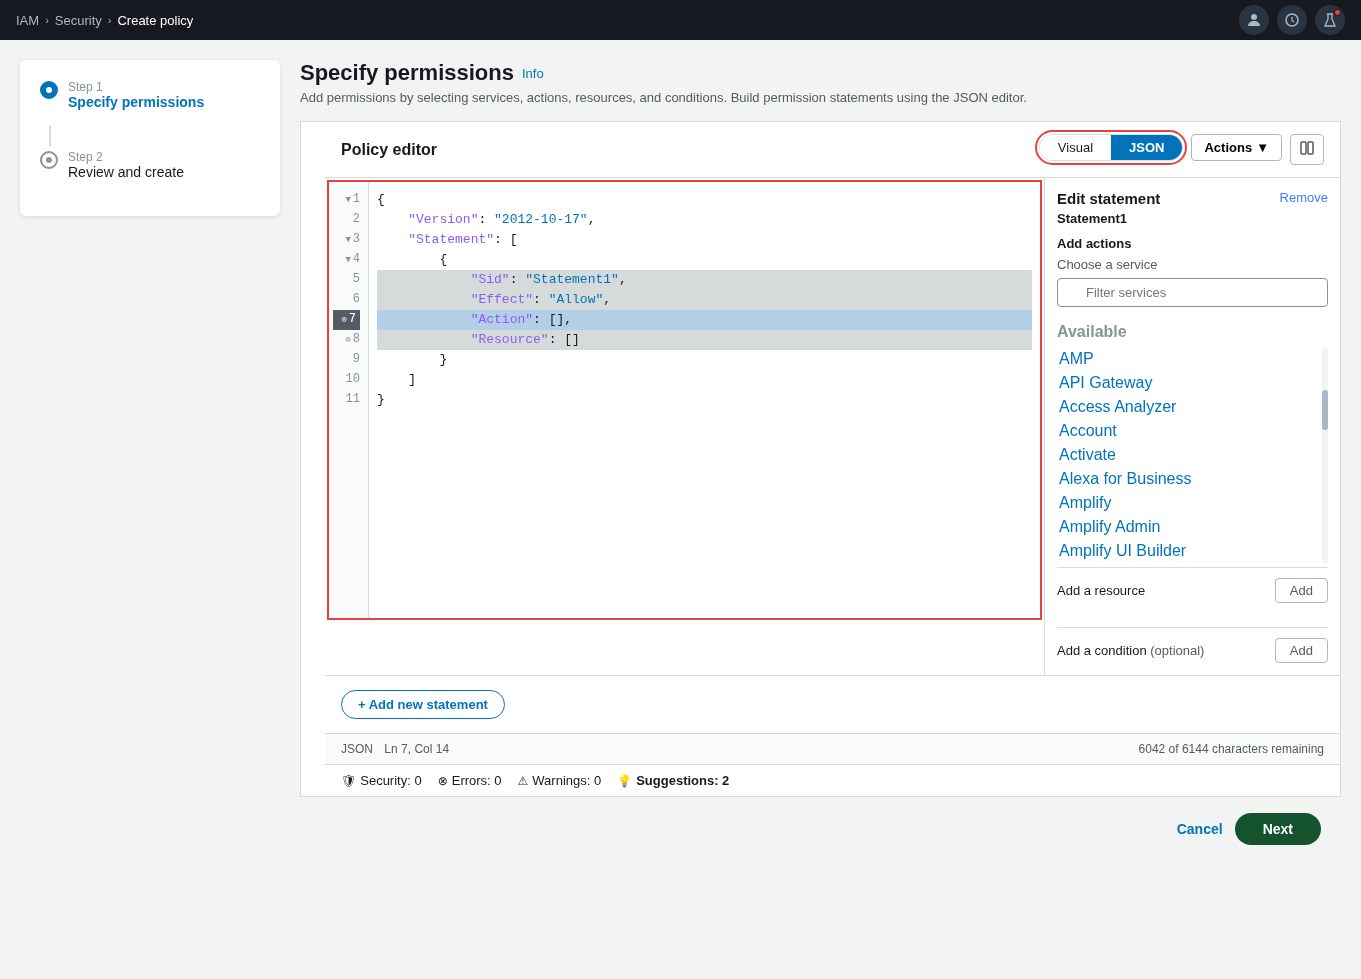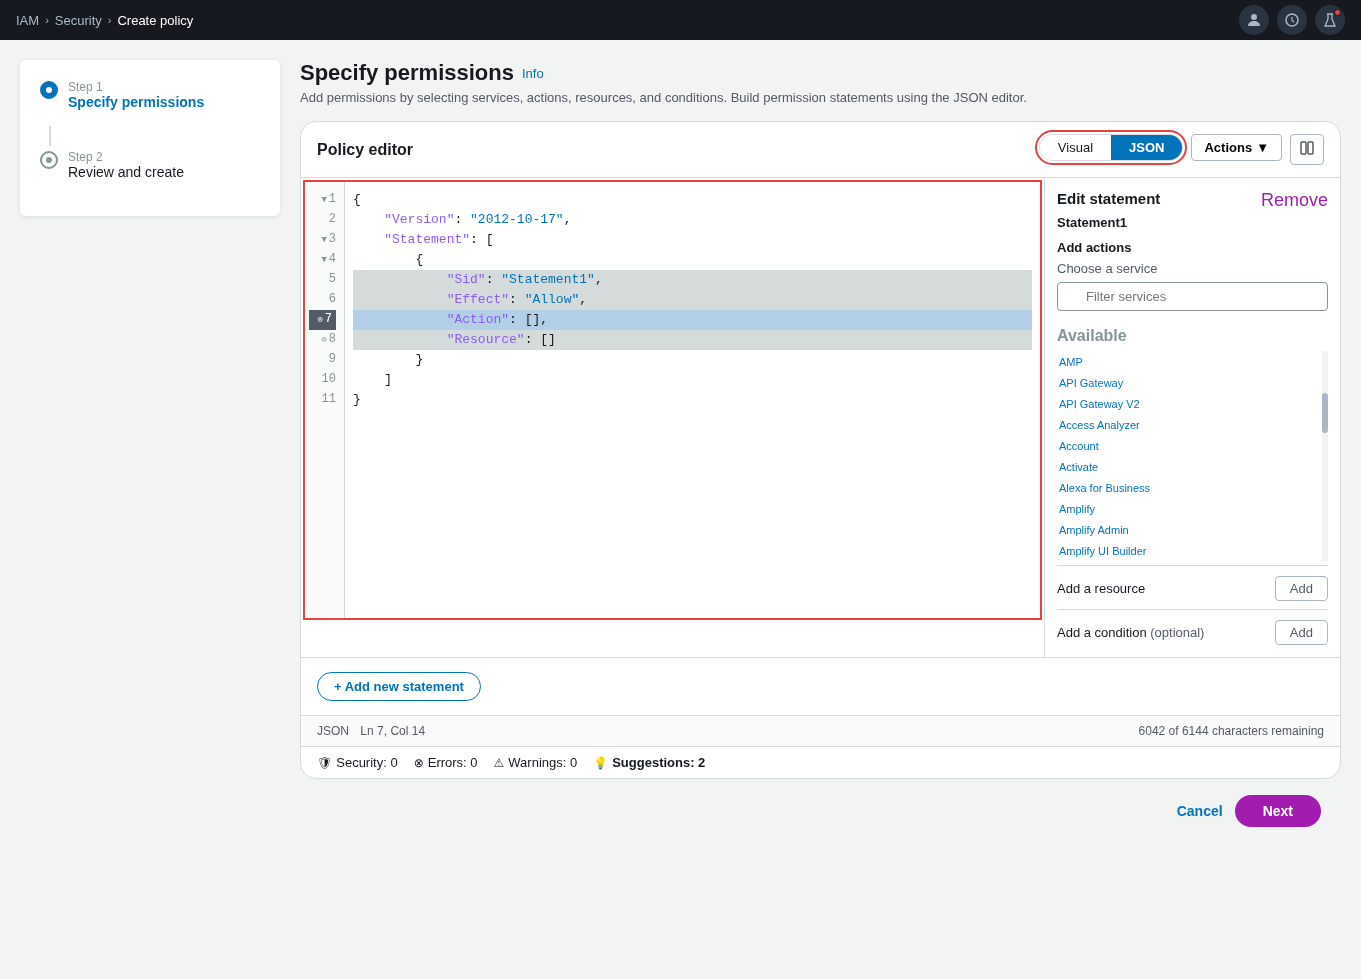--- a/index.html
+++ b/index.html
@@ -132,21 +132,22 @@
     .page-desc {
       font-size: 13px;
       color: #545b64;
       margin-top: 4px;
     }
 
     
     .policy-editor-card {
       background: #fff;
       border: 1px solid #d5dbdb;
-      border-radius: 16px;
+      border-radius: 0;
+      padding-left: 24px;
     }
     .editor-header {
       display: flex;
       align-items: center;
       justify-content: space-between;
       padding: 12px 16px;
       border-bottom: 1px solid #d5dbdb;
     }
     .editor-title {
       font-size: 16px;
@@ -269,23 +270,23 @@
       display: flex;
       justify-content: space-between;
       align-items: flex-start;
       margin-bottom: 4px;
     }
     .panel-title {
       font-size: 15px;
       font-weight: 700;
     }
     .remove-link {
-      color: #a21caf;
-      cursor: pointer;
-      font-size: 18px;
+      color: #3b82f6;
+      cursor: pointer;
+      font-size: 13px;
     }
     .statement-name {
       font-weight: 600;
       font-size: 13px;
       color: #16191f;
       margin-bottom: 10px;
     }
     .section-title {
       font-weight: 700;
       margin-bottom: 6px;
@@ -328,21 +329,21 @@
       max-height: 280px;
       overflow-y: auto;
     }
     .service-item {
       padding: 3px 2px;
       cursor: pointer;
     }
     .service-item a {
       color: #0073bb;
       text-decoration: none;
-      font-size: 11px;
+      font-size: 16px;
     }
 
     .resource-section {
       border-top: 1px solid #d5dbdb;
       padding-top: 10px;
       margin-top: 4px;
       display: flex;
       justify-content: space-between;
       align-items: center;
     }
@@ -351,21 +352,21 @@
       border: 1px solid #aab7c4;
       border-radius: 4px;
       background: #fff;
       cursor: pointer;
       color: #545b64;
       font-size: 13px;
     }
     .condition-section {
       border-top: 1px solid #d5dbdb;
       padding-top: 10px;
-      margin-top: 8px;
+      margin-top: 24px;
       display: flex;
       justify-content: space-between;
       align-items: center;
     }
 
     
     .editor-footer {
       border-top: 1px solid #d5dbdb;
       padding: 14px 16px;
       display: flex;
@@ -423,21 +424,21 @@
     }
     .cancel-btn {
       background: transparent;
       border: none;
       color: #0073bb;
       cursor: pointer;
       font-size: 14px;
       font-weight: 600;
     }
     .next-btn {
-      background: #a21caf;
+      background: #14532d;
       border: none;
       color: #fff;
       padding: 8px 28px;
       border-radius: 20px;
       cursor: pointer;
       font-size: 14px;
       font-weight: 700;
     }
   </style>
 </head>
@@ -571,21 +572,20 @@
           <div class="sub-title">Choose a service</div>
           <div class="search-wrapper">
             <span class="search-icon-pos">🔍</span>
             <input class="search-box" type="text" placeholder="Filter services" style="">
           </div>
           <div class="available-label">Available</div>
           <div style="position:relative;">
             <ul class="service-list">
               <li class="service-item"><a>AMP</a></li>
               <li class="service-item"><a>API Gateway</a></li>
-              <li class="service-item"><a>API Gateway V2</a></li>
               <li class="service-item"><a>Access Analyzer</a></li>
               <li class="service-item"><a>Account</a></li>
               <li class="service-item"><a>Activate</a></li>
               <li class="service-item"><a>Alexa for Business</a></li>
               <li class="service-item"><a>Amplify</a></li>
               <li class="service-item"><a>Amplify Admin</a></li>
               <li class="service-item"><a>Amplify UI Builder</a></li>
             </ul>
             <div style="position:absolute;right:0;top:0;bottom:0;width:6px;background:#f2f3f3;">
               <div style="width:6px;height:40px;background:#aab7c4;border-radius:3px;position:absolute;top:20%;"></div>

